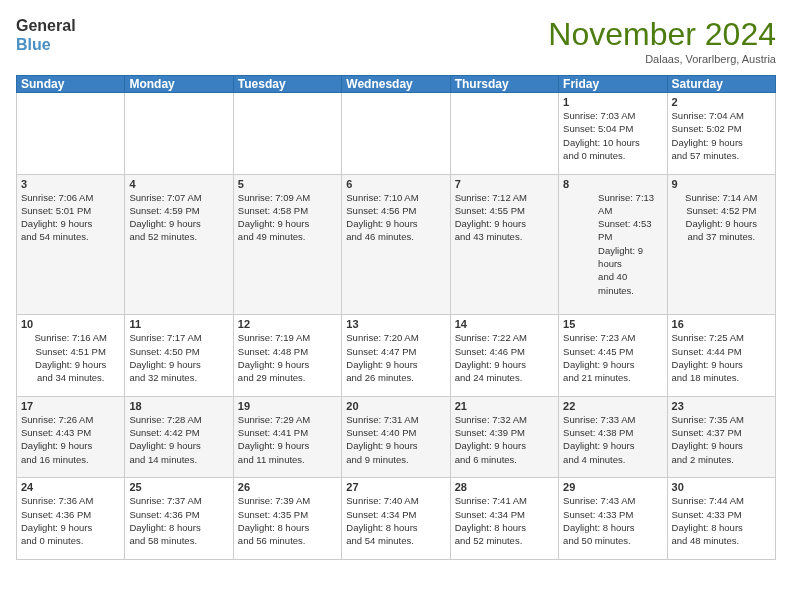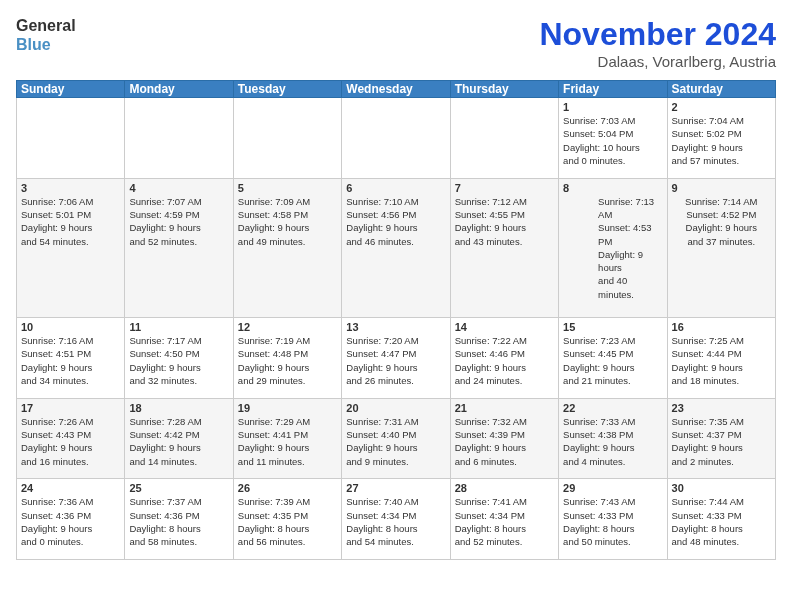--- a/index.html
+++ b/index.html
@@ -26,25 +26,25 @@
     .logo {
       display: flex;
       align-items: center;
       gap: 4px;
     }
     .title-area {
       text-align: right;
     }
     .month-title {
       font-size: 32px;
-      font-weight: bold;
-      color: #1d4ed8;
+      font-weight: normal;
+      color: #4d7c0f;
     }
     .location {
-      font-size: 15px;
+      font-size: 11px;
       color: #555;
     }
     .calendar {
       flex: 1;
       border: 1px solid #ccc;
       border-collapse: collapse;
       width: 100%;
       table-layout: fixed;
     }
     .calendar th {
@@ -184,21 +184,21 @@
             <span class="day-num">9</span>
             <div class="day-detail" style="white-space: pre-line; text-align: center;">Sunrise: 7:14 AM
 Sunset: 4:52 PM
 Daylight: 9 hours
 and 37 minutes.</div>
           </td>
         </tr>
         <tr>
           <td>
             <span class="day-num">10</span>
-            <div class="day-detail" style="white-space: pre-line;">Sunrise: 7:16 AM
+            <div class="day-detail" style="white-space: pre-line; text-align: center;">Sunrise: 7:16 AM
 Sunset: 4:51 PM
 Daylight: 9 hours
 and 34 minutes.</div>
           </td>
           <td>
             <span class="day-num">11</span>
             <div class="day-detail" style="white-space: pre-line;">Sunrise: 7:17 AM
 Sunset: 4:50 PM
 Daylight: 9 hours
 and 32 minutes.</div>

